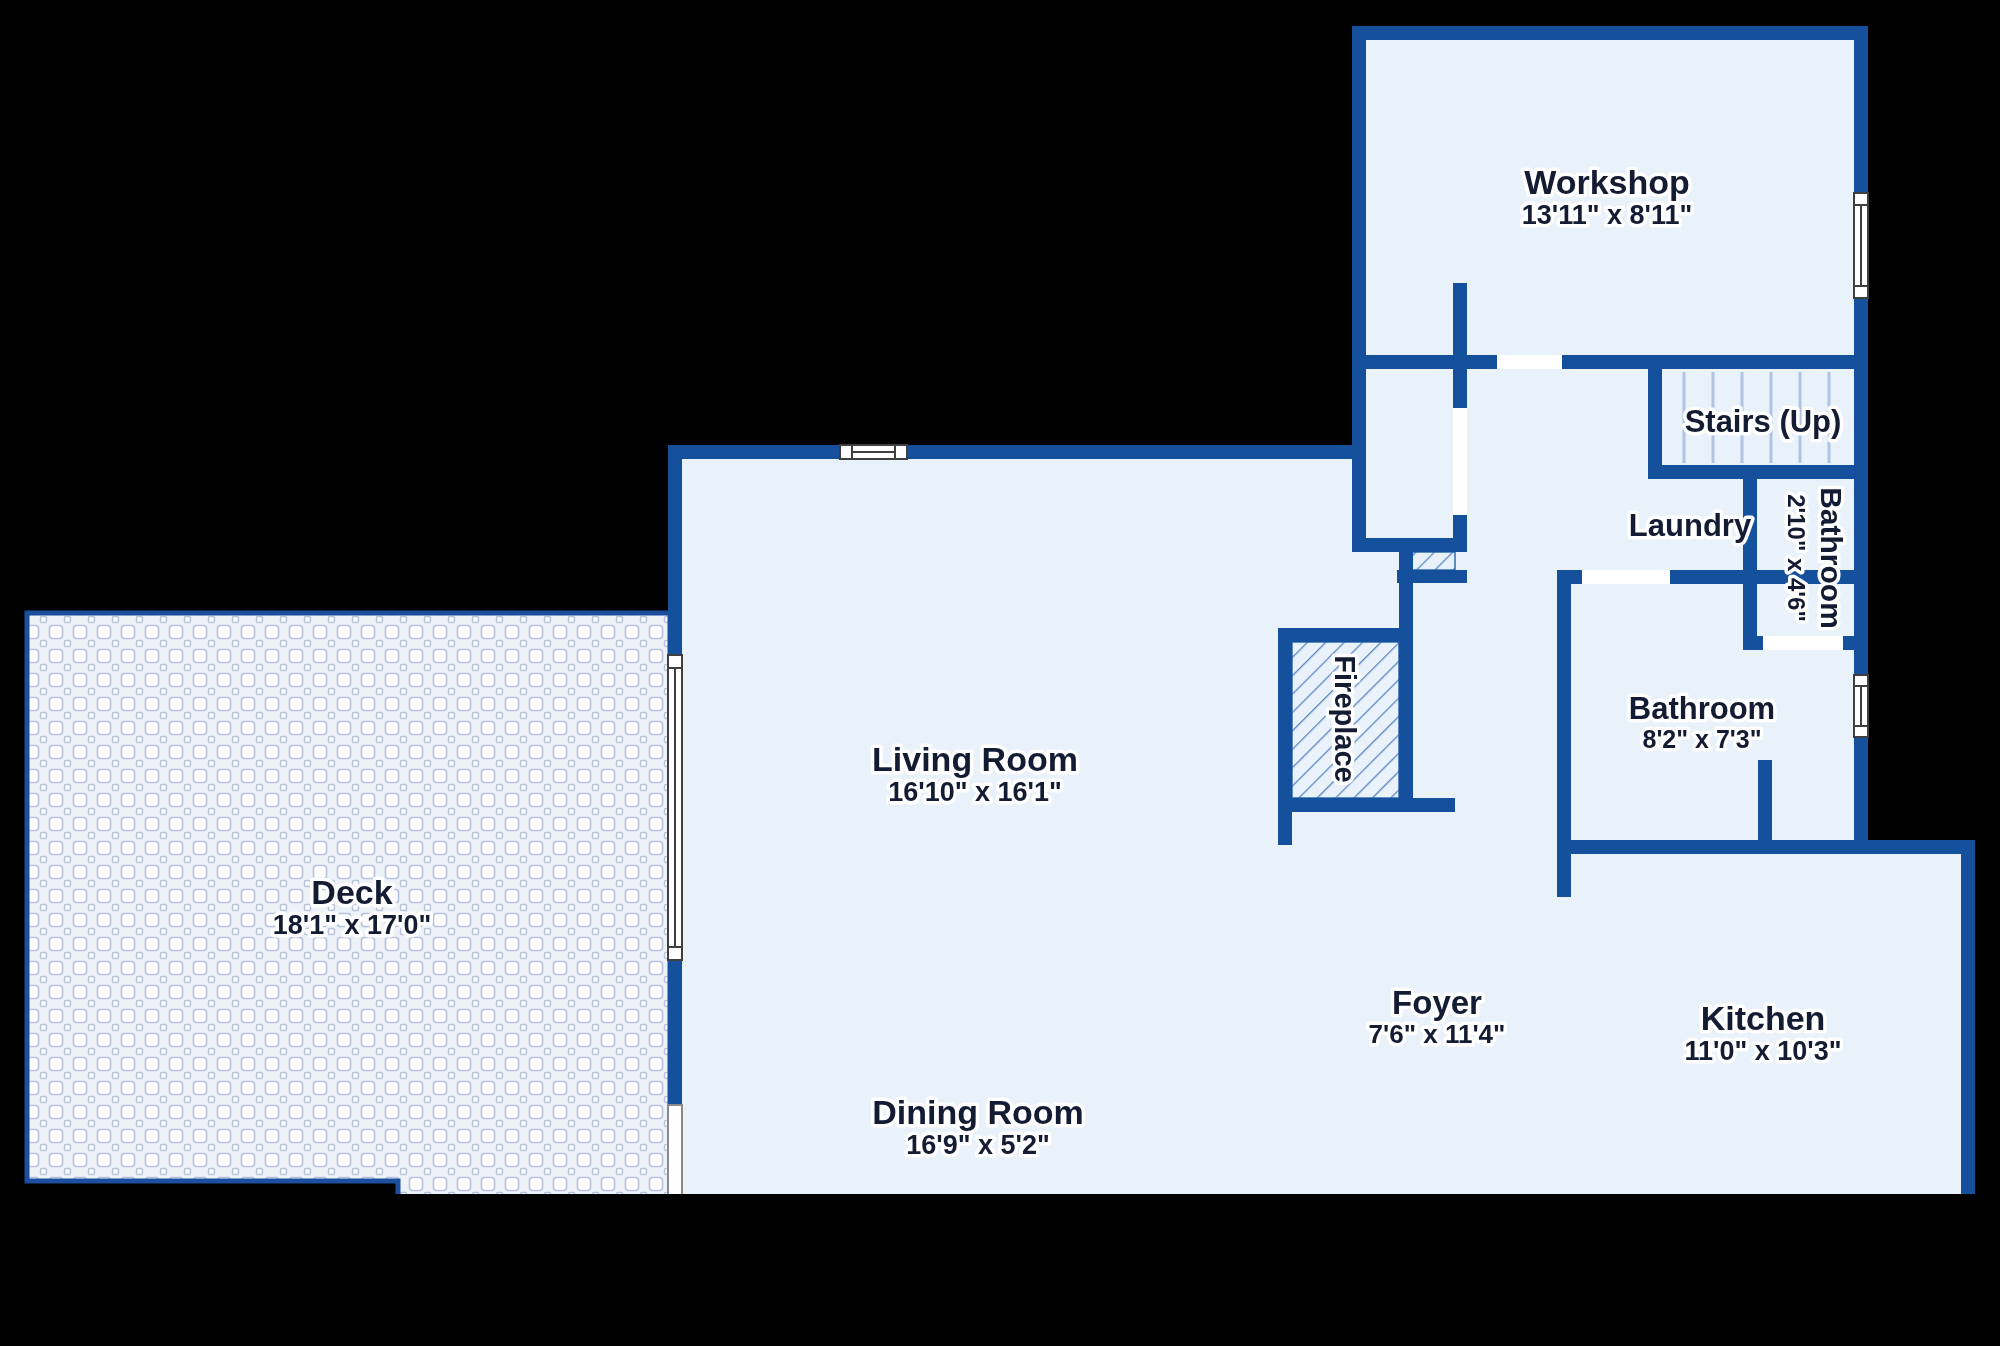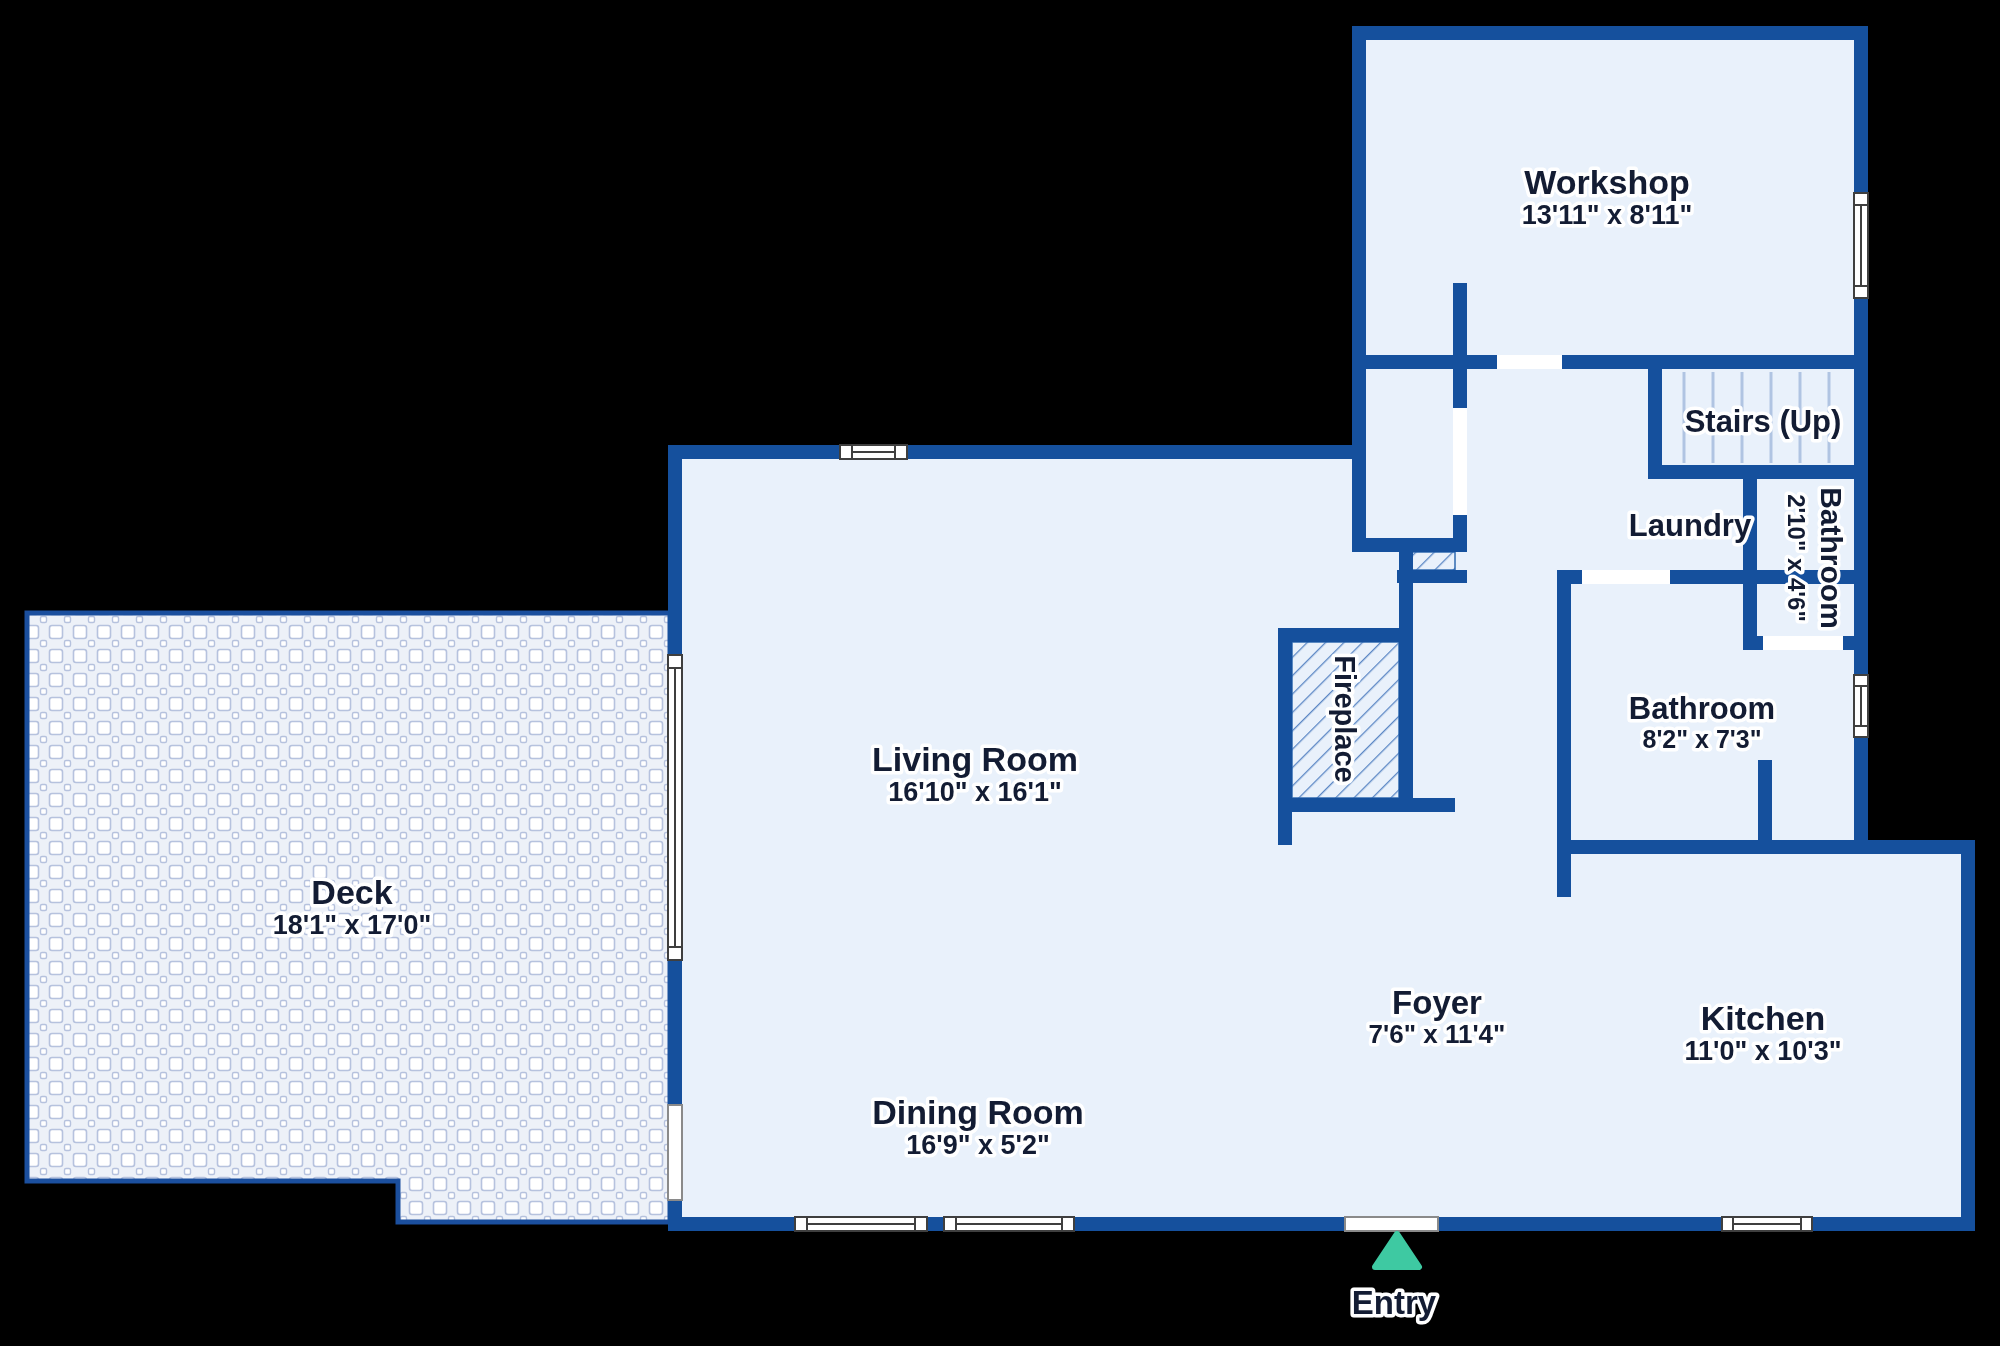--- a/index.html
+++ b/index.html
@@ -1,16 +1,16 @@
 <!DOCTYPE html>
 <html><head>
 <meta charset="utf-8">
 <style>
   html,body{margin:0;padding:0;background:#000;}
-  .stage{position:relative;width:2000px;height:1346px;background:#000;overflow:hidden;}
+  .stage{position:relative;width:2000px;height:1194px;background:#000;overflow:hidden;}
   svg{display:block;}
   text{font-family:"Liberation Sans","DejaVu Sans",sans-serif;font-weight:bold;
        fill:#131c33;paint-order:stroke;stroke:#ffffff;stroke-width:7px;stroke-linejoin:round;}
   text.dims{font-weight:bold;}
   text.rot{text-anchor:middle;}
 </style>
 </head>
 <body>
 
 <div class="stage">

